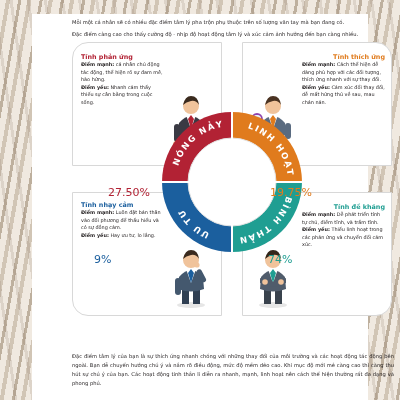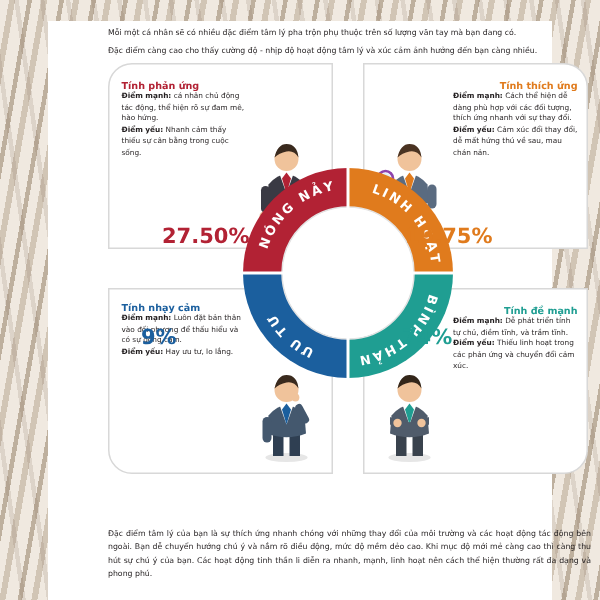--- a/index.html
+++ b/index.html
@@ -63,21 +63,21 @@
   .fig-tl{left:96px;top:50px;}
   .fig-tr{left:8px;top:50px;}
   .fig-bl{left:96px;top:54px;}
   .fig-br{left:8px;top:54px;}
 
   
   .center{
     position:absolute;left:84px;top:64px;width:152px;height:152px;
   }
   .pct{
-    position:absolute;font-size:14px;font-weight:bold;
+    position:absolute;font-size:11px;font-weight:normal;margin-top:36px;
   }
   .pct-red{left:36px;top:108px;color:#b22234;}
   .pct-orange{left:198px;top:108px;color:#e07b1d;}
   .pct-blue{left:22px;top:175px;color:#1b5f9e;}
   .pct-teal{left:196px;top:175px;color:#1f9e92;}
 
   
   .analysis-head{
     position:absolute;left:44px;top:320px;width:320px;height:14px;
   }
@@ -198,21 +198,21 @@
           <path d="M14 12 q2 -9 8 -9 q7 0 8 9 q-3 -5 -8 -4 q-5 1 -8 4 z" fill="#3a2a1e"></path>
           <rect x="30" y="22" width="5" height="14" rx="2.5" fill="#44586e" transform="rotate(-28 32 29)"></rect>
           <circle cx="28" cy="18" r="2.6" fill="#f0c39b"></circle>
           <rect x="6" y="31" width="6" height="17" rx="3" fill="#44586e"></rect>
         </svg>
       </div>
     </div>
 
     <div class="quad q-br">
       <div class="qtext-r">
-        <div class="qtitle c-teal" style="text-align:right">Tính đề mạnh</div>
+        <div class="qtitle c-teal" style="text-align:right">Tính đề kháng</div>
         <div class="qbody">
           <b>Điểm mạnh:</b>
           <span>Dễ phát triển tính tự chủ, điềm tĩnh, và trầm tĩnh.</span>
           <br>
           <b>Điểm yếu:</b>
           <span>Thiếu linh hoạt trong các phản ứng và chuyển đổi cảm xúc.</span>
         </div>
       </div>
       <div class="fig fig-br">
         <svg viewBox="0 0 44 62" width="44" height="62">

